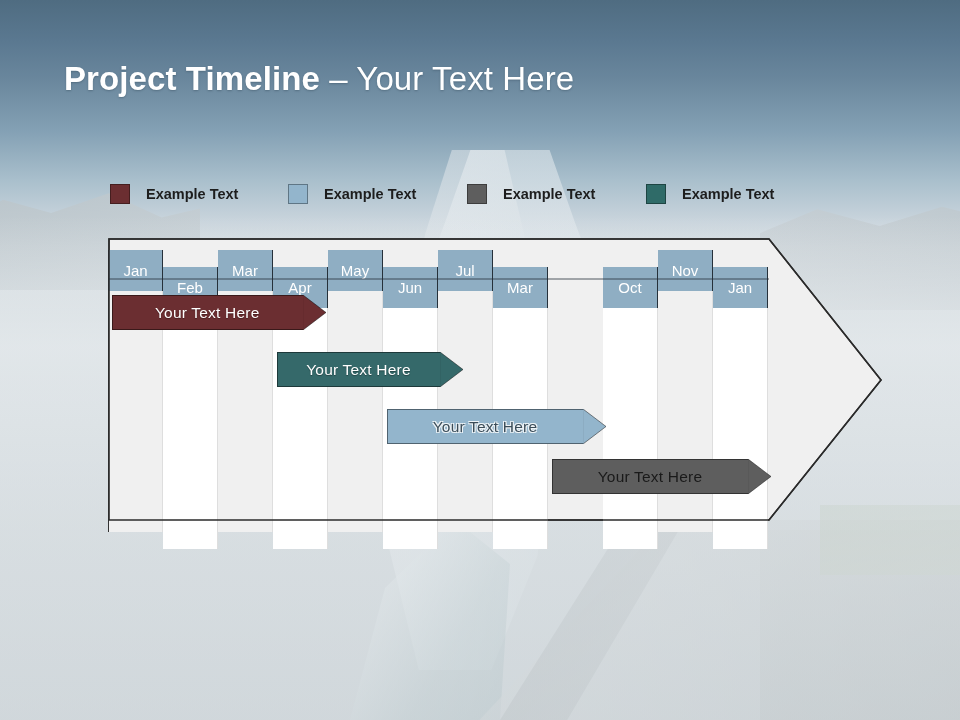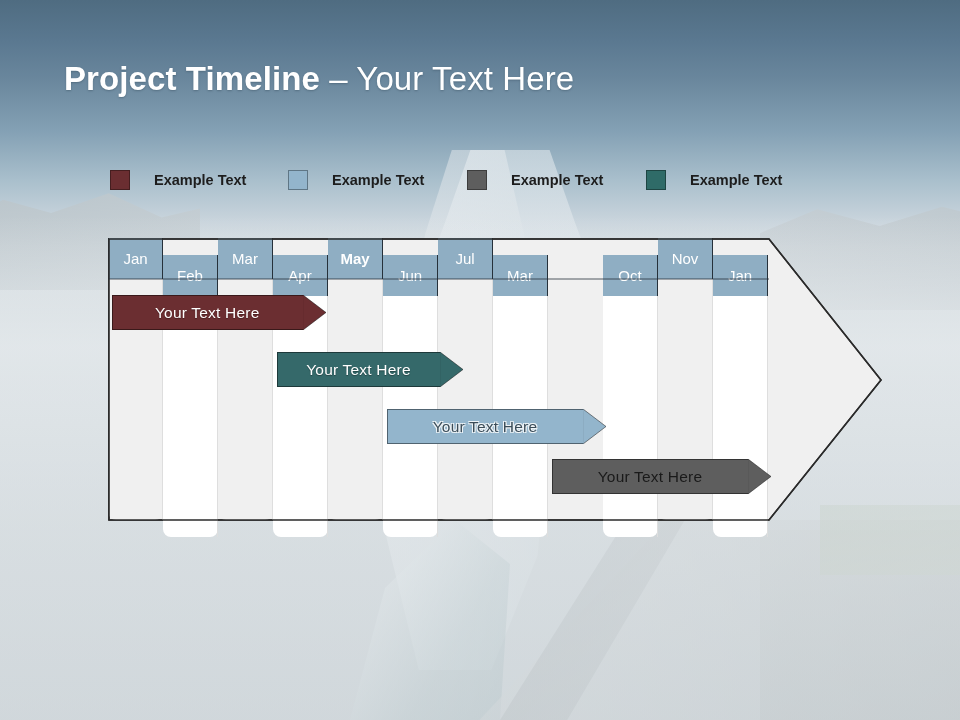--- a/index.html
+++ b/index.html
@@ -86,40 +86,40 @@
   .title {
     position:absolute; left:64px; top:60px;
     font-size:33px; color:#ffffff; letter-spacing:.1px; white-space:nowrap;
     text-shadow:0 1px 2px rgba(40,60,75,.35);
   }
   .title b { font-weight:bold; }
   .title span.light { font-weight:400; }
 
   
   .legend { position:absolute; left:110px; top:170px; width:720px; height:24px; }
-  .legend-item { position:absolute; top:0; display:flex; align-items:center;gap:8px; }
+  .legend-item { position:absolute; top:14px; display:flex; align-items:center; }
   .legend-swatch {
     width:20px; height:20px; display:inline-block;
     border:1px solid rgba(0,0,0,.35);
   }
   .legend-label {
     margin-left:16px; font-size:14.5px; font-weight:bold; color:#1d1d1d;
     white-space:nowrap;
   }
 
   
   #chart { position:absolute; left:108px; top:238px; width:775px; height:285px; }
 
   .chart-arrow {
     position:absolute; left:0; top:0; width:775px; height:285px;
   }
 
   .grid { position:absolute; left:0; top:0; width:660px; height:282px; }
   .col {
-    position:absolute; top:0; width:55px; height:282px;border-radius:8px;
+    position:absolute; top:12px; width:55px; height:282px;
   }
   .col.odd  { background:#f0f0f0; }
   .col.even { background:#ffffff;margin-top:17px; }
   .col .hdr {
     position:absolute; left:0; top:0; width:55px; height:41px;
     background:#8faec3;
     border-right:1px solid #26313a;
     color:#ffffff; font-size:15px;
     display:flex; align-items:center; justify-content:center;
   }
@@ -212,21 +212,21 @@
         <div class="hdr">Feb</div>
       </div>
       <div class="col odd" style="left: 110px;">
         <div class="cell-border"></div>
         <div class="hdr">Mar</div>
       </div>
       <div class="col even" style="left: 165px;">
         <div class="cell-border"></div>
         <div class="hdr">Apr</div>
       </div>
-      <div class="col odd" style="left: 220px; font-weight: bold;">
+      <div class="col odd" style="left: 220px;">
         <div class="cell-border"></div>
         <div class="hdr">May</div>
       </div>
       <div class="col even" style="left: 275px;">
         <div class="cell-border"></div>
         <div class="hdr">Jun</div>
       </div>
       <div class="col odd" style="left: 330px;">
         <div class="cell-border"></div>
         <div class="hdr">Jul</div>

